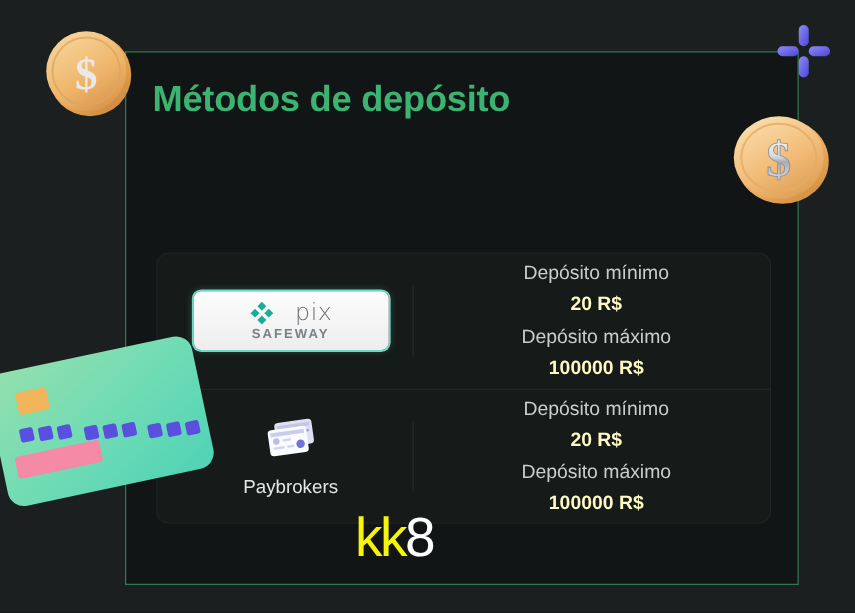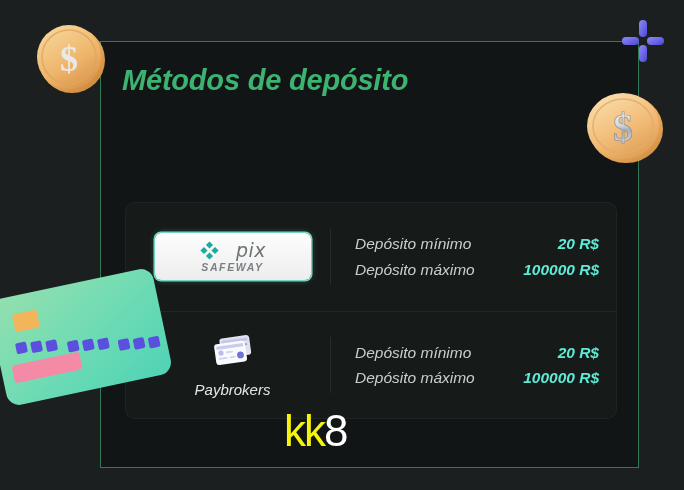--- a/index.html
+++ b/index.html
@@ -19,21 +19,20 @@
   
   #deposit-container {
     position: absolute;
     left: 100px;
     top: 41px;
     width: 539px;
     height: 427px;
     border: 1px solid #2f7a55;
     background: #121515;
     overflow: hidden;
-    font-style: italic;
   }
 
   #container-inner {
     position: absolute;
     inset: 0;
     padding: 22px 24px 0 21px;
   }
 
   
   #page-title {
@@ -104,29 +103,30 @@
   .method-info-cell {
     flex: 1 1 auto;
     padding: 0 12px 0 24px;
   }
 
   .info-line {
     display: flex;
     justify-content: space-between;
     align-items: center;
     line-height: 1.62;
+    flex-direction: column;
   }
 
   .info-label {
     color: #c9cece;
     font-size: 15.5px;
   }
 
   .info-value {
-    color: #5eead4;
+    color: #fef9c3;
     font-size: 15.5px;
     font-weight: bold;
     white-space: nowrap;
   }
 
   
   #pix-logo-tile {
     width: 156px;
     height: 47px;
     border-radius: 6px;

